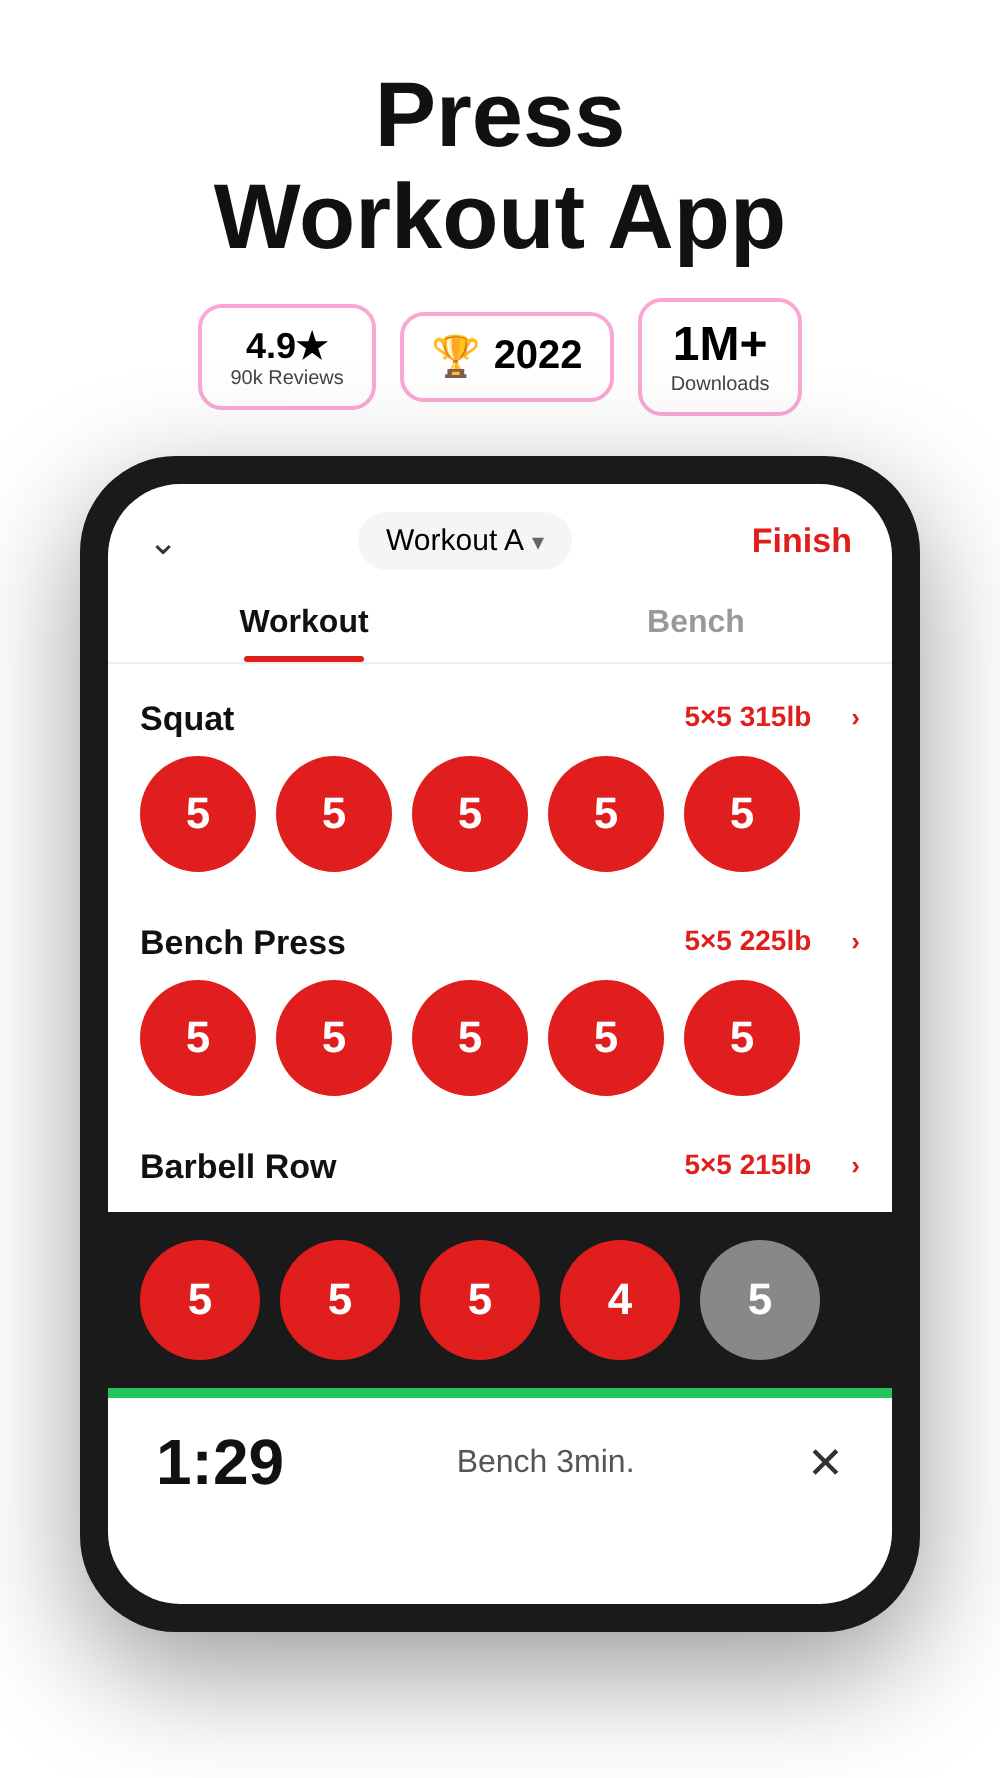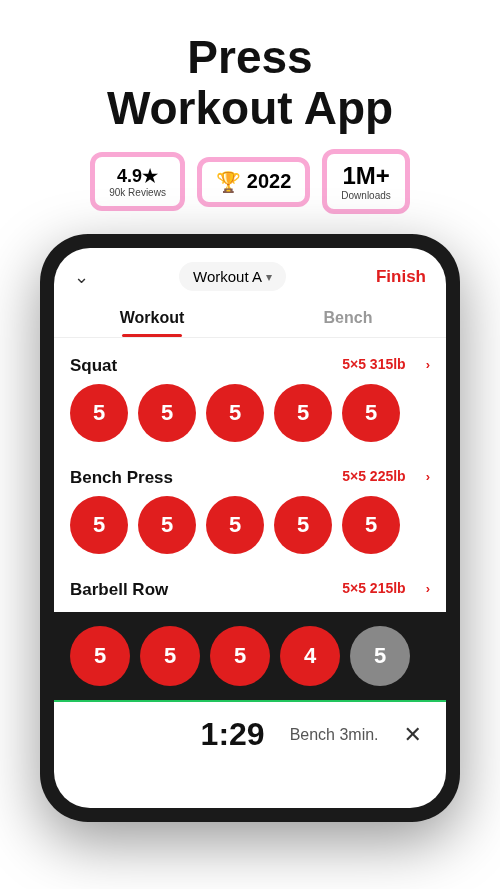--- a/index.html
+++ b/index.html
@@ -29,21 +29,21 @@
 
     
     .badges {
       display: flex;
       gap: 12px;
       align-items: center;
       justify-content: center;
       margin-bottom: 20px;
     }
     .badge {
-      border: 5px solid #f9a8d4;
+      border: 2px solid #f9a8d4;
       border-radius: 12px;
       padding: 8px 14px;
       display: flex;
       flex-direction: column;
       align-items: center;
       font-weight: 700;
     }
     .badge-rating {
       font-size: 18px;
       font-weight: 800;
@@ -205,22 +205,22 @@
       height: 60px;
     }
 
     
     .rest-timer {
       background: #fff;
       border-radius: 0 0 36px 36px;
       padding: 14px 24px;
       display: flex;
       align-items: center;
-      justify-content: flex-end;
-      border-top: 2px solid #22c55e;
+      justify-content: space-between;
+      border-top: 5px solid #22c55e;
       gap: 25px;
     }
     .timer-time {
       font-size: 32px;
       font-weight: 800;
       color: #111;
     }
     .timer-label {
       font-size: 16px;
       color: #555;

